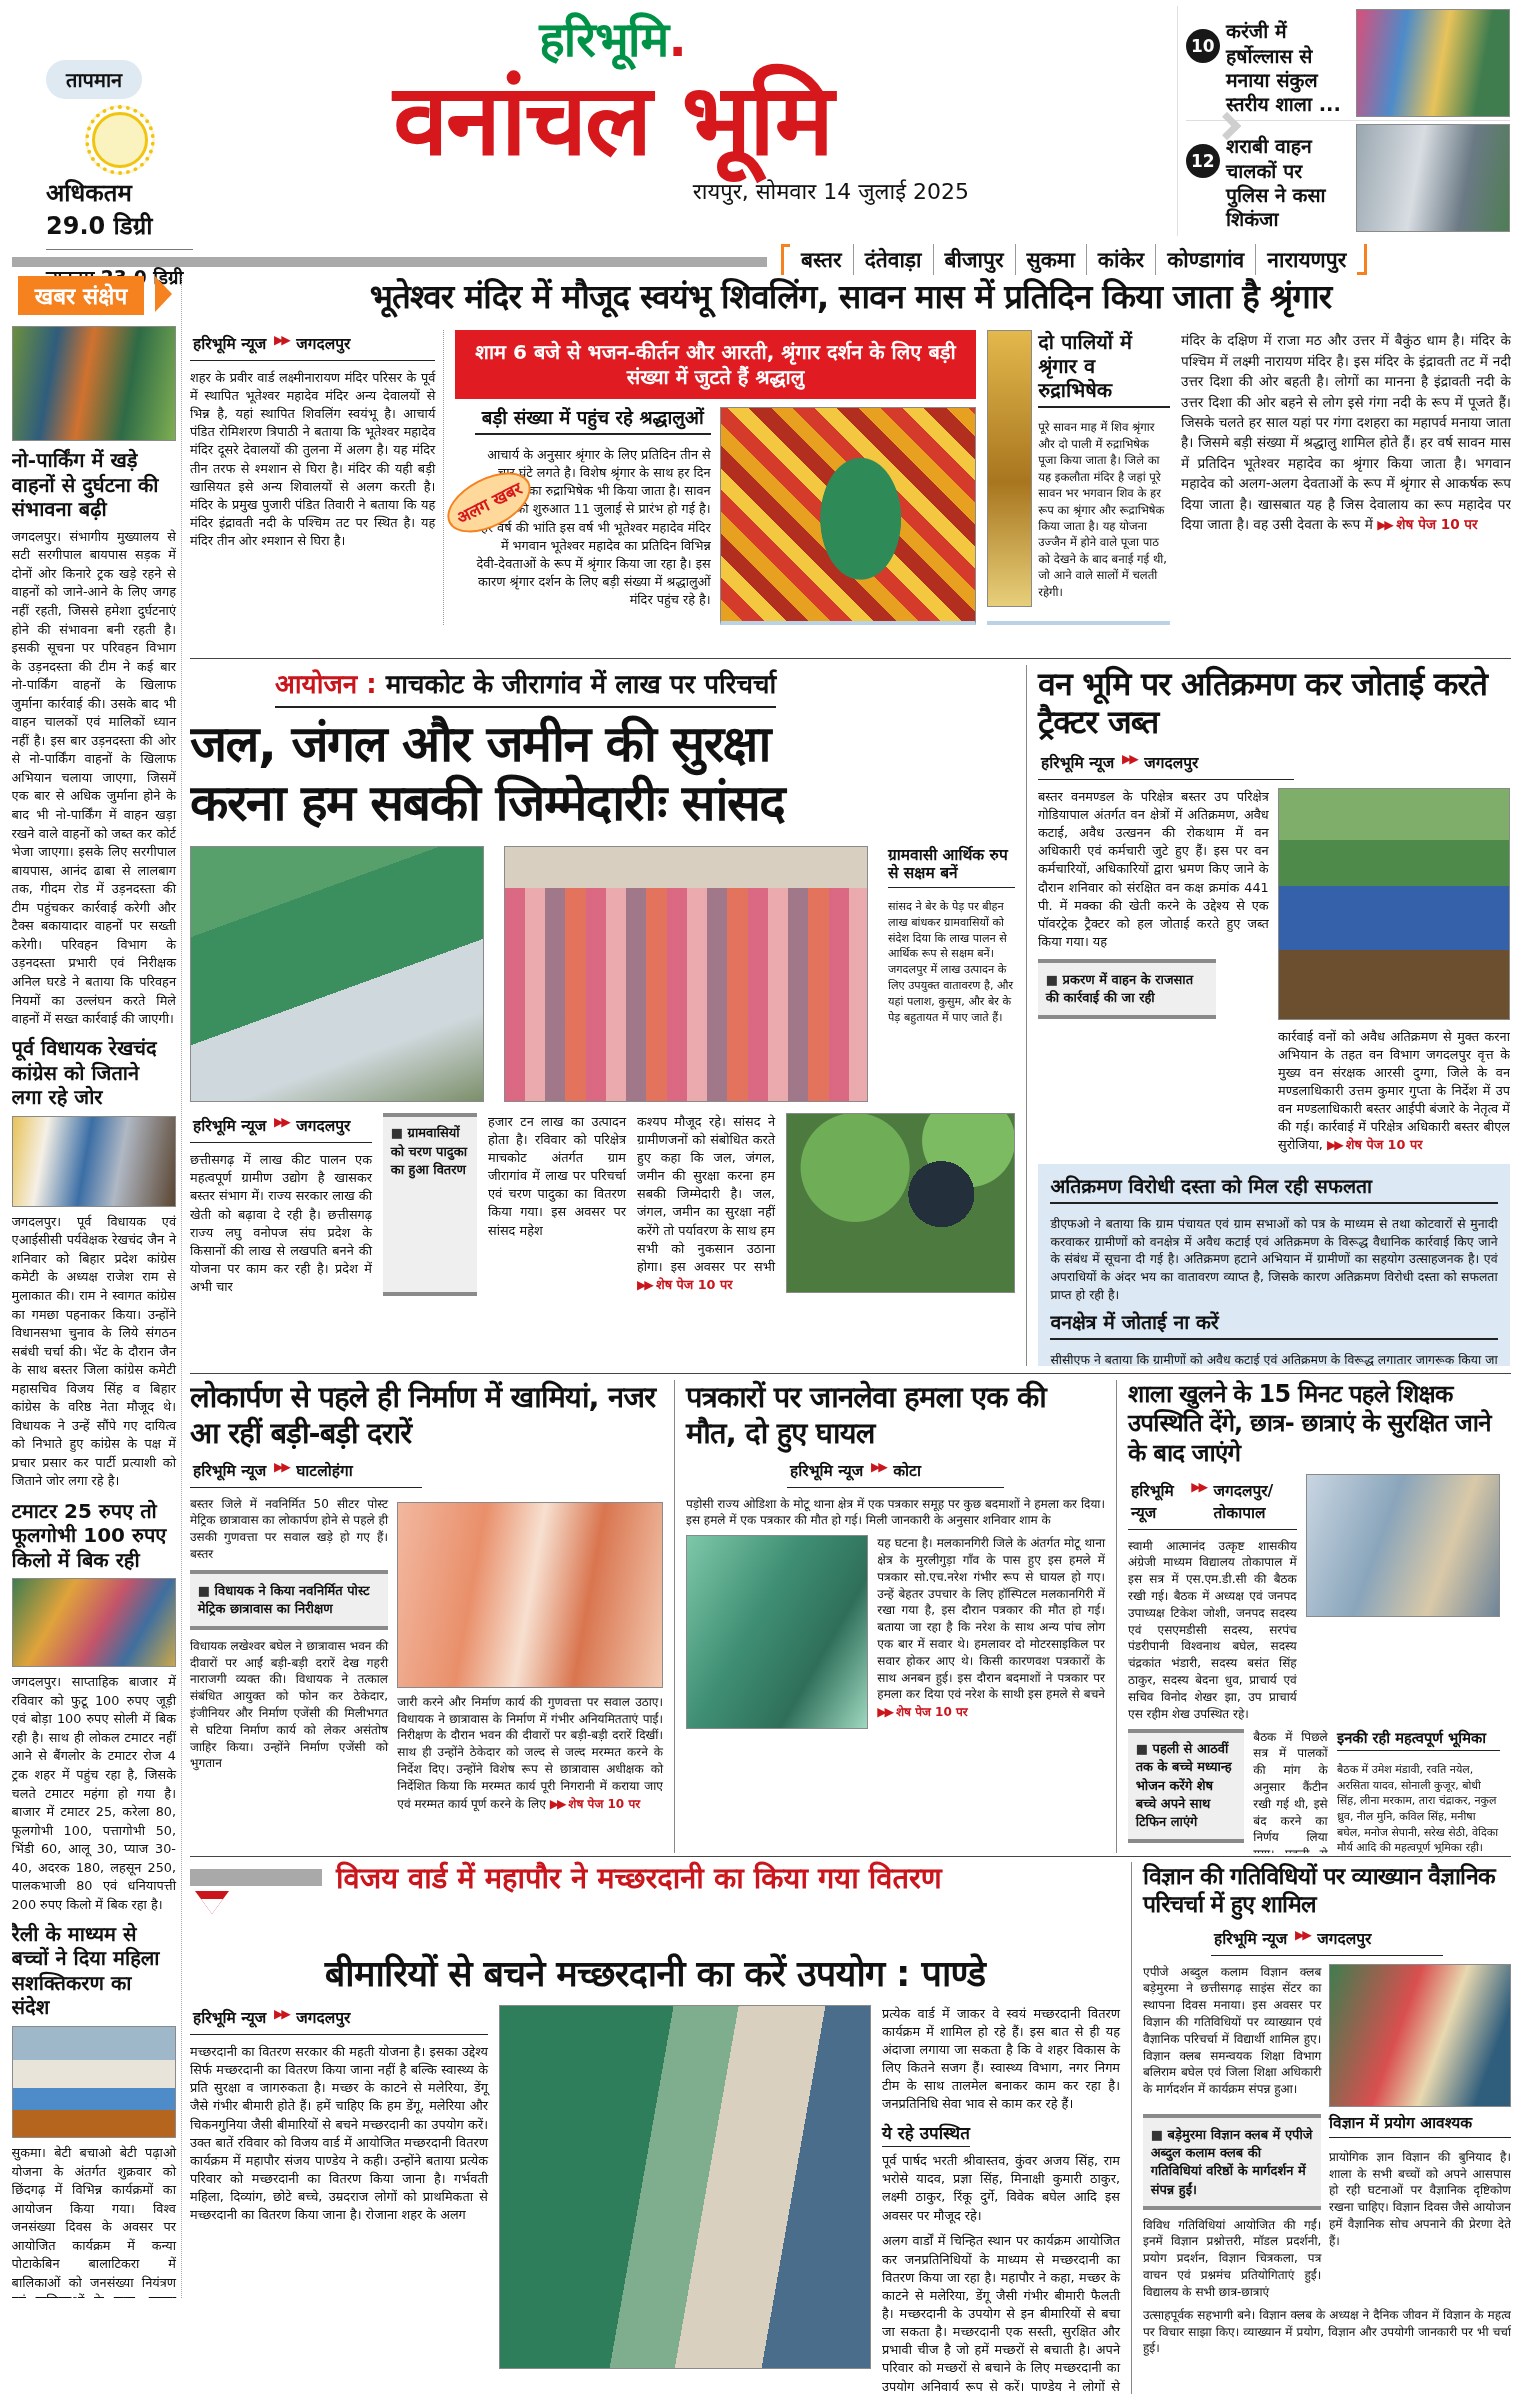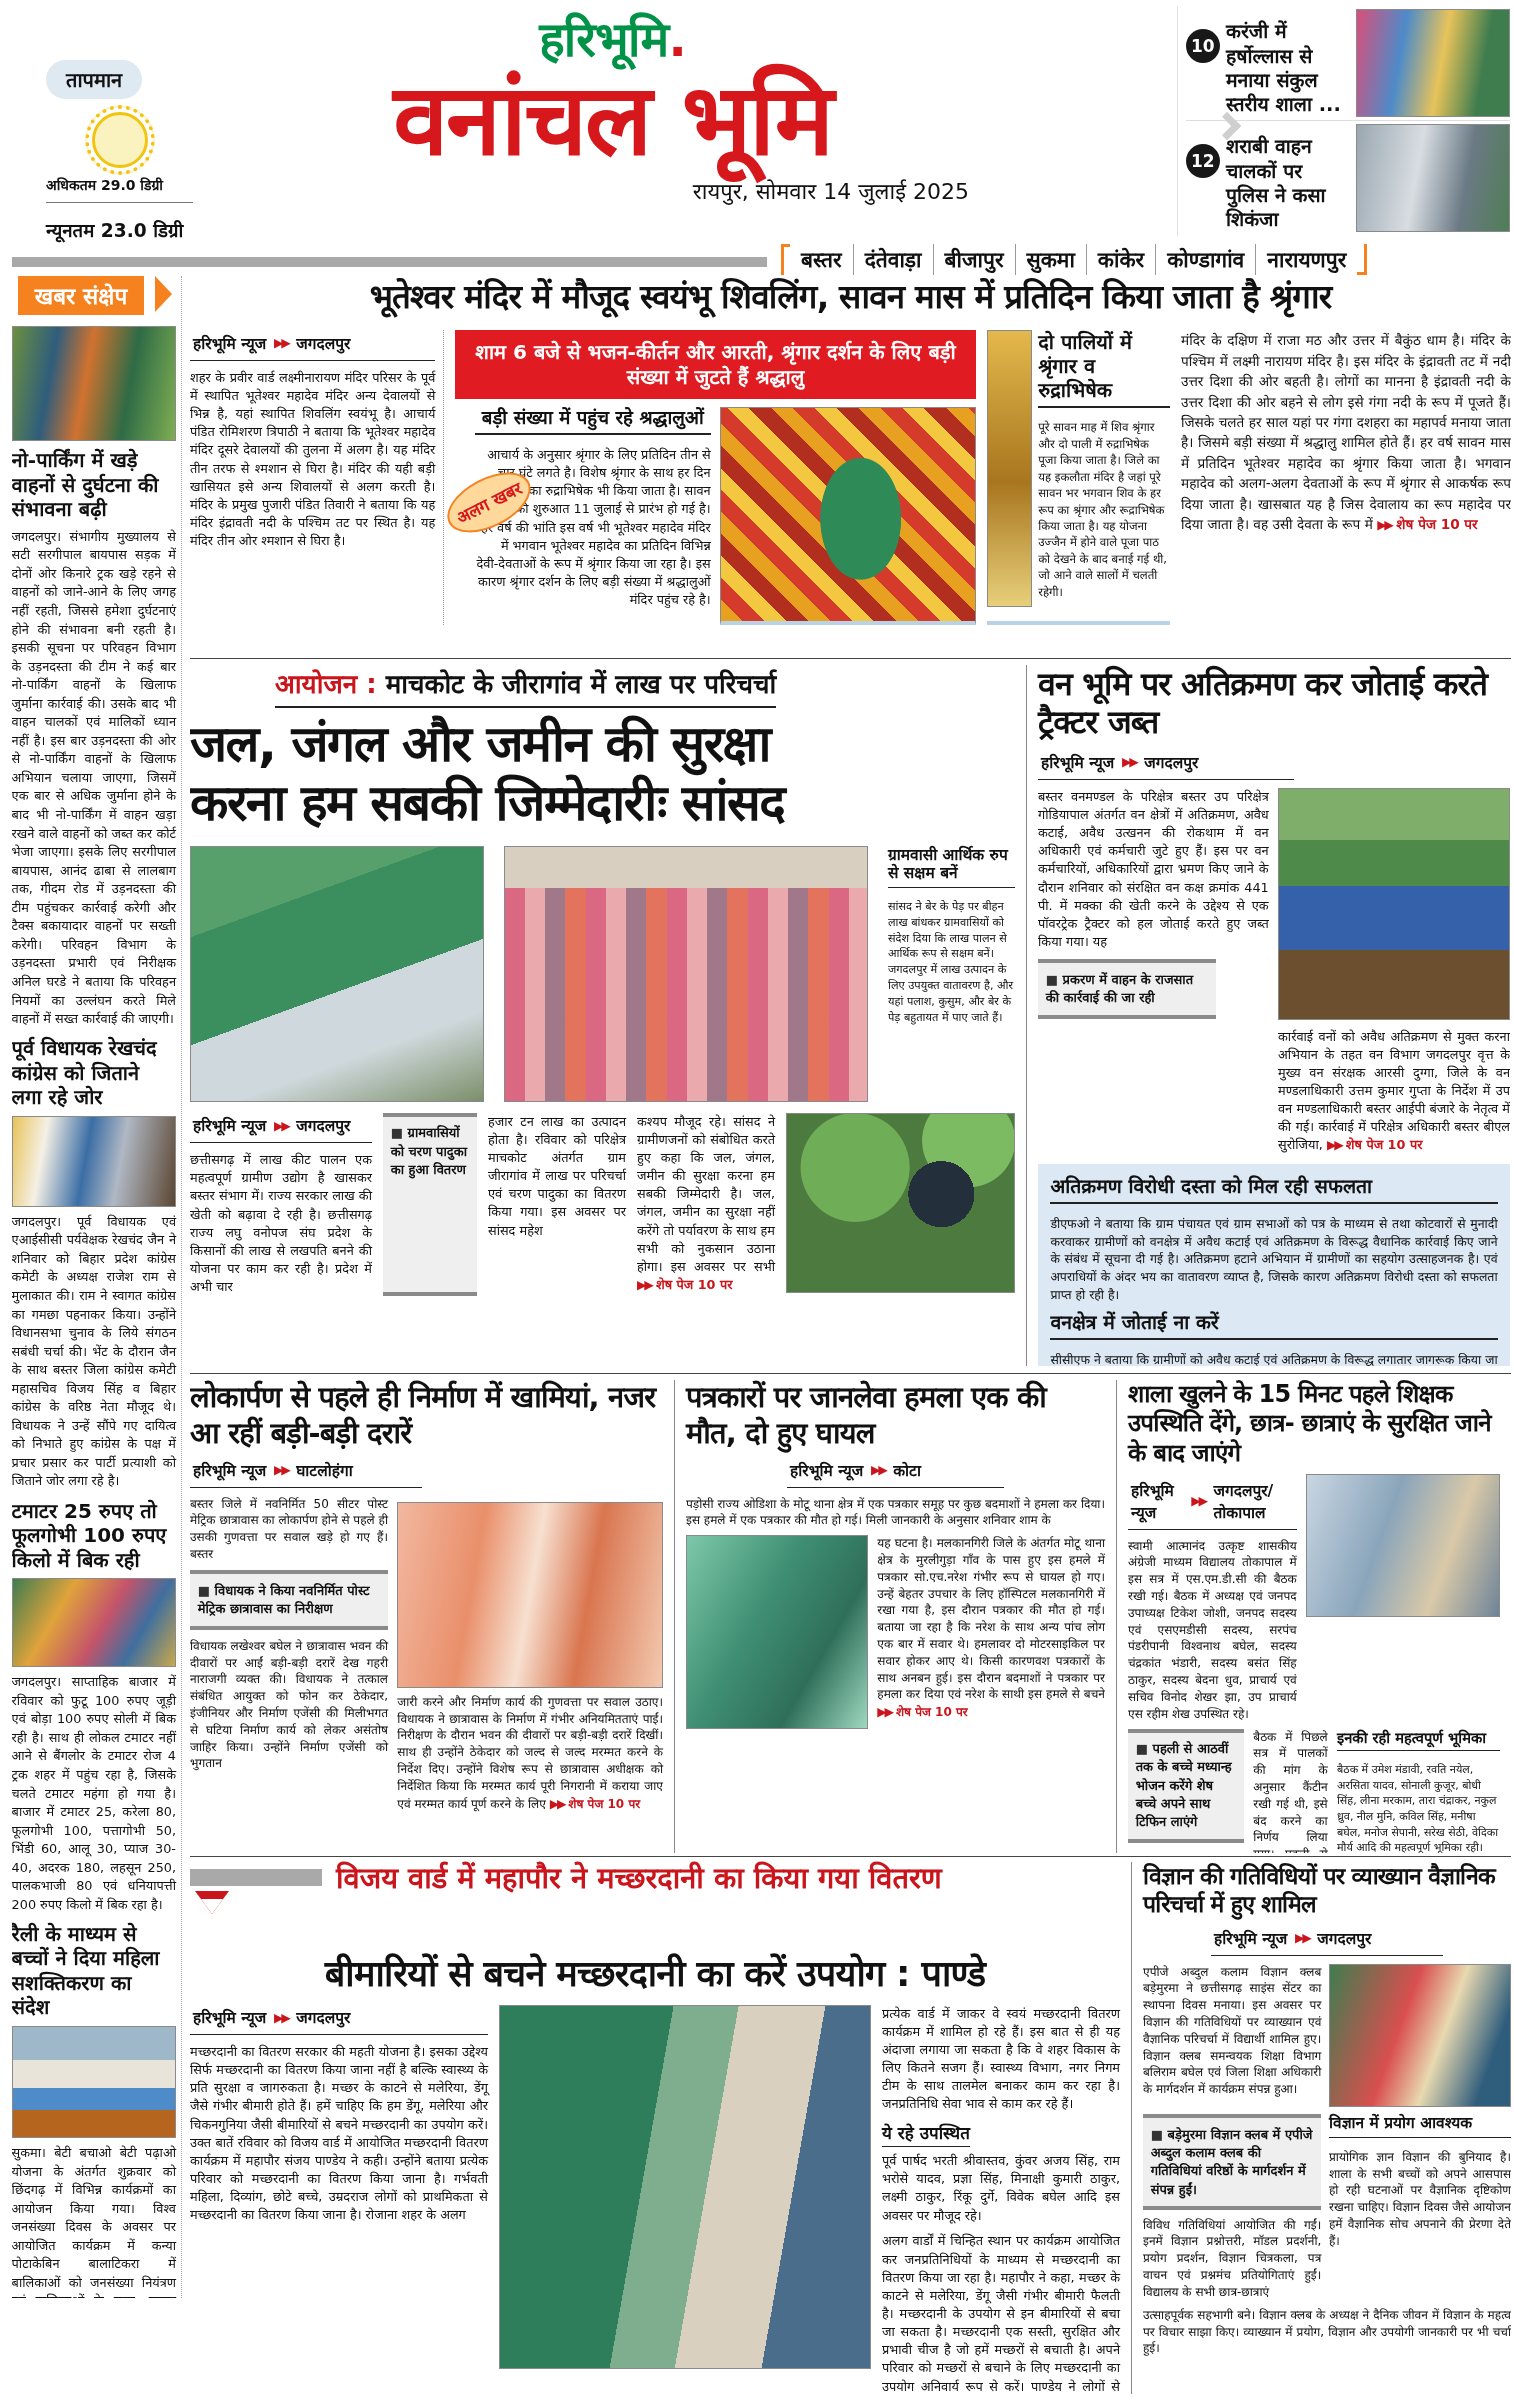--- a/index.html
+++ b/index.html
@@ -5,21 +5,21 @@
   *{box-sizing:border-box}
   body{margin:0;background:#e9e9e9;color:#111;font-family:"DejaVu Sans",sans-serif}
   #page{position:relative;width:1514px;height:2401px;background:#fff;overflow:hidden;margin:0 auto}
   h1,h2,h3,h4,p{margin:0}
   .j{text-align:justify}
   .photo{background-size:cover;border:0.8px solid #8a8a8a}
   
   .temp{position:absolute;left:46px;top:60px;width:147px;text-align:left}
   .temp .pill{background:#dfe9f2;border-radius:23px;padding:6.2px 20px;display:inline-block;font-weight:bold;font-size:20px}
   .sun{width:56px;height:56px;margin:12.4px auto 7.7px;background:#faf3c0;border:3.1px solid #f1c40f;border-radius:50%;box-shadow:0 0 0 4.6px #fff,0 0 0 7px #f1c40f33;outline:4.6px dotted #f1c40f;outline-offset:3.1px}
-  .temp .t1{font-weight:bold;font-size:14px;border-bottom:1.5px solid #777;padding-bottom:7.7px;margin-bottom:14px}
+  .temp .t1{font-weight:bold;font-size:24px;border-bottom:1.5px solid #777;padding-bottom:7.7px;margin-bottom:14px}
   .temp .t2{font-weight:bold;font-size:18.6px}
   .mast{position:absolute;left:256px;top:4.6px;width:713px;text-align:center}
   .brandtop{font-size:48px;font-weight:bold;color:#009247;letter-spacing:-0.8px}
   .brandtop .dot{color:#d6171c}
   .brandmain{font-size:99px;font-weight:bold;color:#d6171c;letter-spacing:-2.3px;line-height:1.02}
   .dateline{font-size:22px;font-weight:normal;text-align:right;padding-left:85px;margin-top:4.6px}
   .briefs{position:absolute;right:3.9px;top:6.2px;width:333px;border-left:1.5px solid #e0e0e0;padding-left:7.7px}
   .brief{display:flex;align-items:flex-start;gap:6.2px;padding:3.1px 0}
   .brief+.brief{border-top:0.8px solid #ddd}
   .bnum{min-width:34px;height:34px;border-radius:50%;background:#181818;color:#fff;font-weight:bold;font-size:17px;display:flex;align-items:center;justify-content:center;margin-top:20px}
@@ -28,21 +28,21 @@
   .chev{position:absolute;left:-14px;top:115px;width:20px;height:20px;border-right:7px solid #cfcfcf;border-bottom:7px solid #cfcfcf;transform:rotate(-45deg)}
   .navrow{position:absolute;left:11.6px;top:242px;right:11.6px;height:34px;display:flex;align-items:center}
   .graybar{width:755px;height:10px;background:#a9a9a9;margin-top:6.2px}
   .navwrap{display:flex;align-items:stretch;margin-left:14px}
   .brkL{width:9.3px;border-left:3.1px solid #f5821f;border-top:3.1px solid #f5821f}
   .brkR{width:9.3px;border-right:3.1px solid #f5821f;border-bottom:3.1px solid #f5821f}
   .navitems{display:flex;align-items:center}
   .navitem{font-weight:bold;font-size:21px;padding:1.5px 11px;border-right:1.5px solid #999;cursor:pointer}
   .navitem:last-child{border-right:none}
   
-  .byline{display:flex;align-items:center;gap:7.7px;font-weight:bold;font-size:15.5px;border-bottom:1.5px solid #222;padding:1.5px 3.1px 6.2px;margin-bottom:7.7px}
+  .byline{display:flex;align-items:flex-start;gap:7.7px;font-weight:bold;font-size:15.5px;border-bottom:1.5px solid #222;padding:1.5px 3.1px 6.2px;margin-bottom:7.7px}
   .jump{color:#c9151b;letter-spacing:-2.3px;font-size:12.4px}
   .cont{color:#c9151b;font-weight:bold;white-space:nowrap}
   .note{background:#efefef;border-top:4.6px solid #8a8a8a;border-bottom:4.6px solid #8a8a8a;padding:7.7px;font-weight:bold;font-size:13px;line-height:1.4}
   .note .sq{color:#333;margin-right:4.6px}
   .boxtitle{font-weight:bold;font-size:18.6px;border-bottom:2.3px solid #222;padding-bottom:3.9px;margin-bottom:11px;line-height:1.2}
   .body{font-size:12.8px;line-height:1.42}
   
   .sidebar{position:absolute;left:11.6px;top:276px;width:170px;height:2022px;overflow:hidden;border-right:0.8px dotted #aaa;padding-right:4.6px}
   .sideheader{background:#f5821f;color:#fff;font-weight:bold;font-size:22.5px;padding:3.9px 17px;display:inline-block;position:relative;margin:0 0 11px 6.2px}
   .sideheader:after{content:"";position:absolute;right:-28px;top:0;border-left:17px solid #f5821f;border-top:18.6px solid transparent;border-bottom:18.6px solid transparent}

